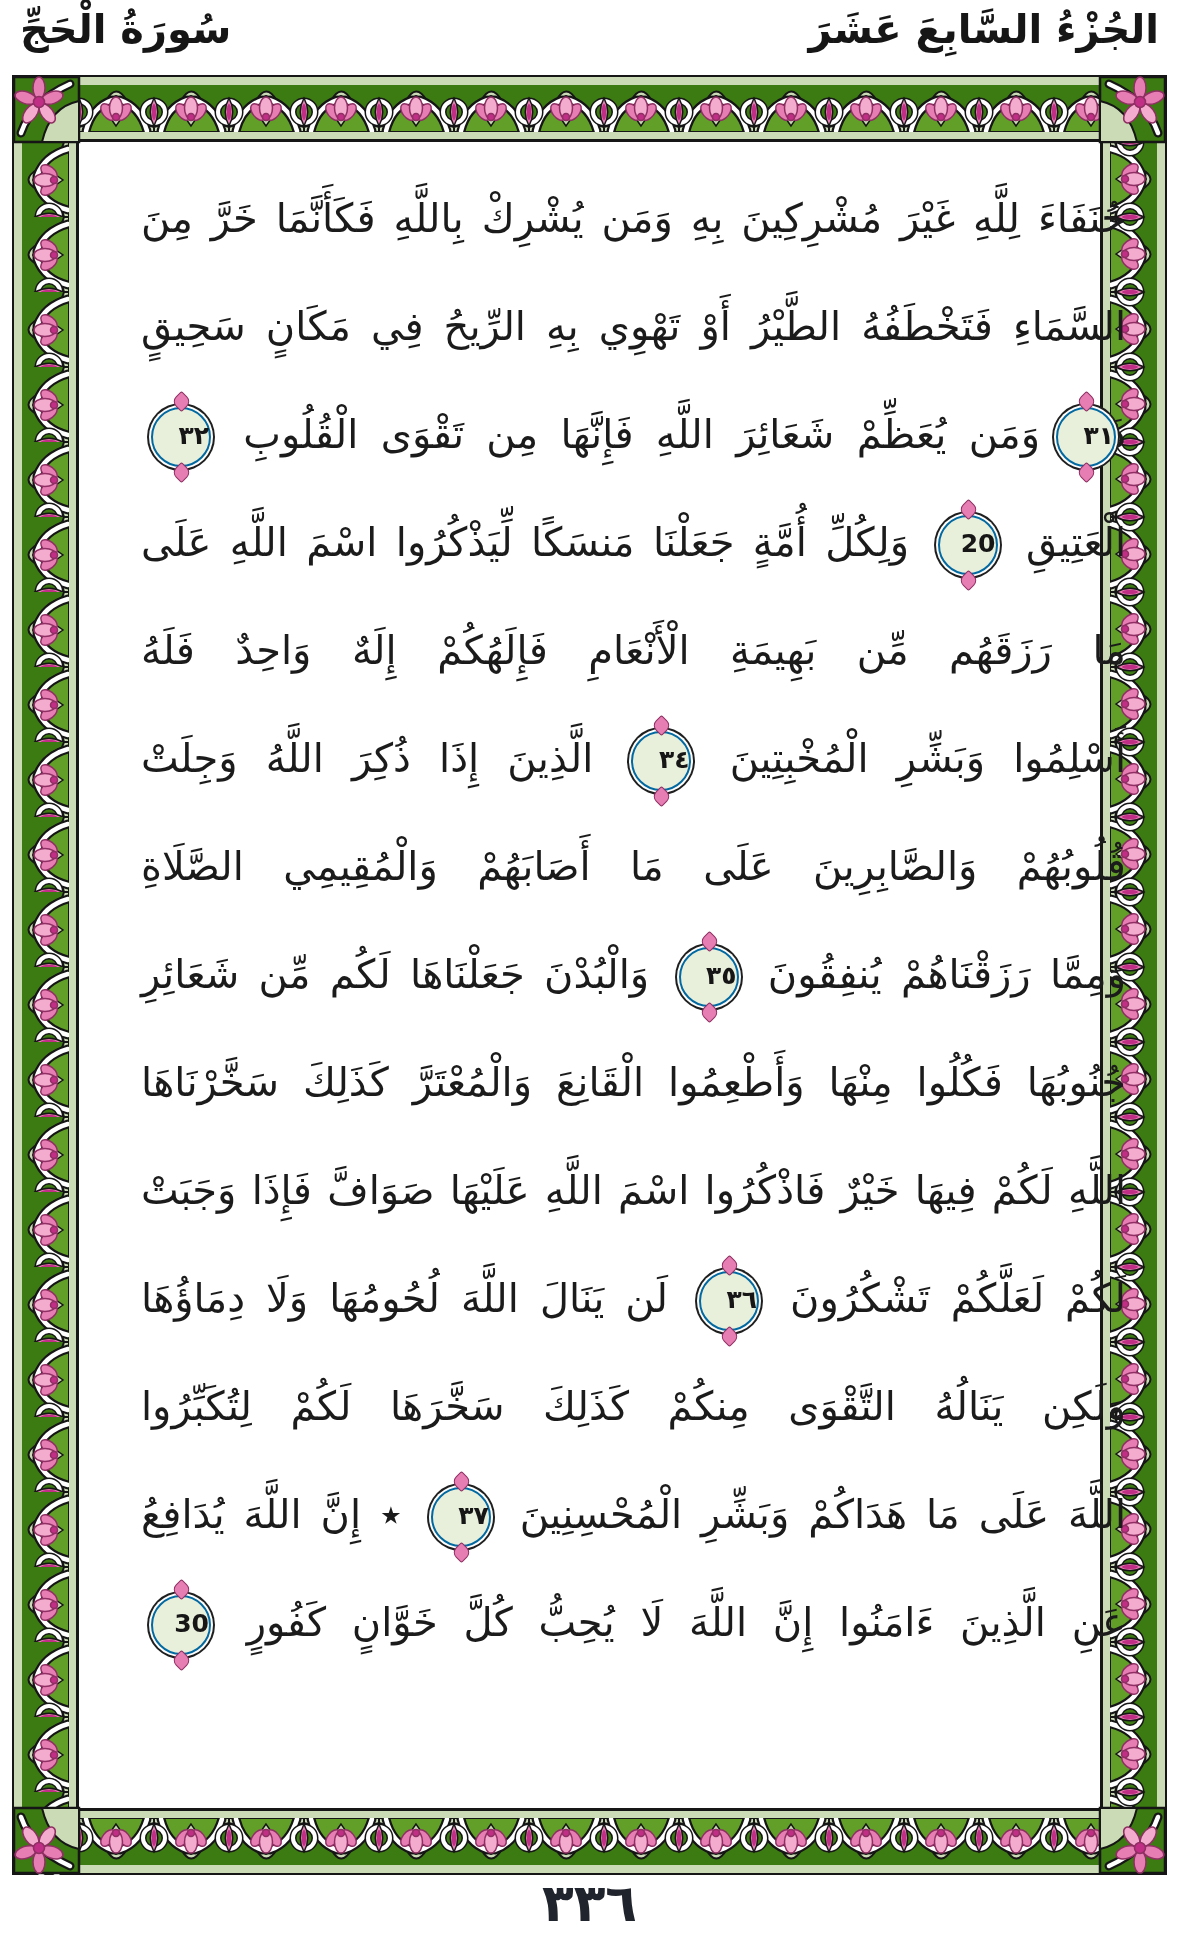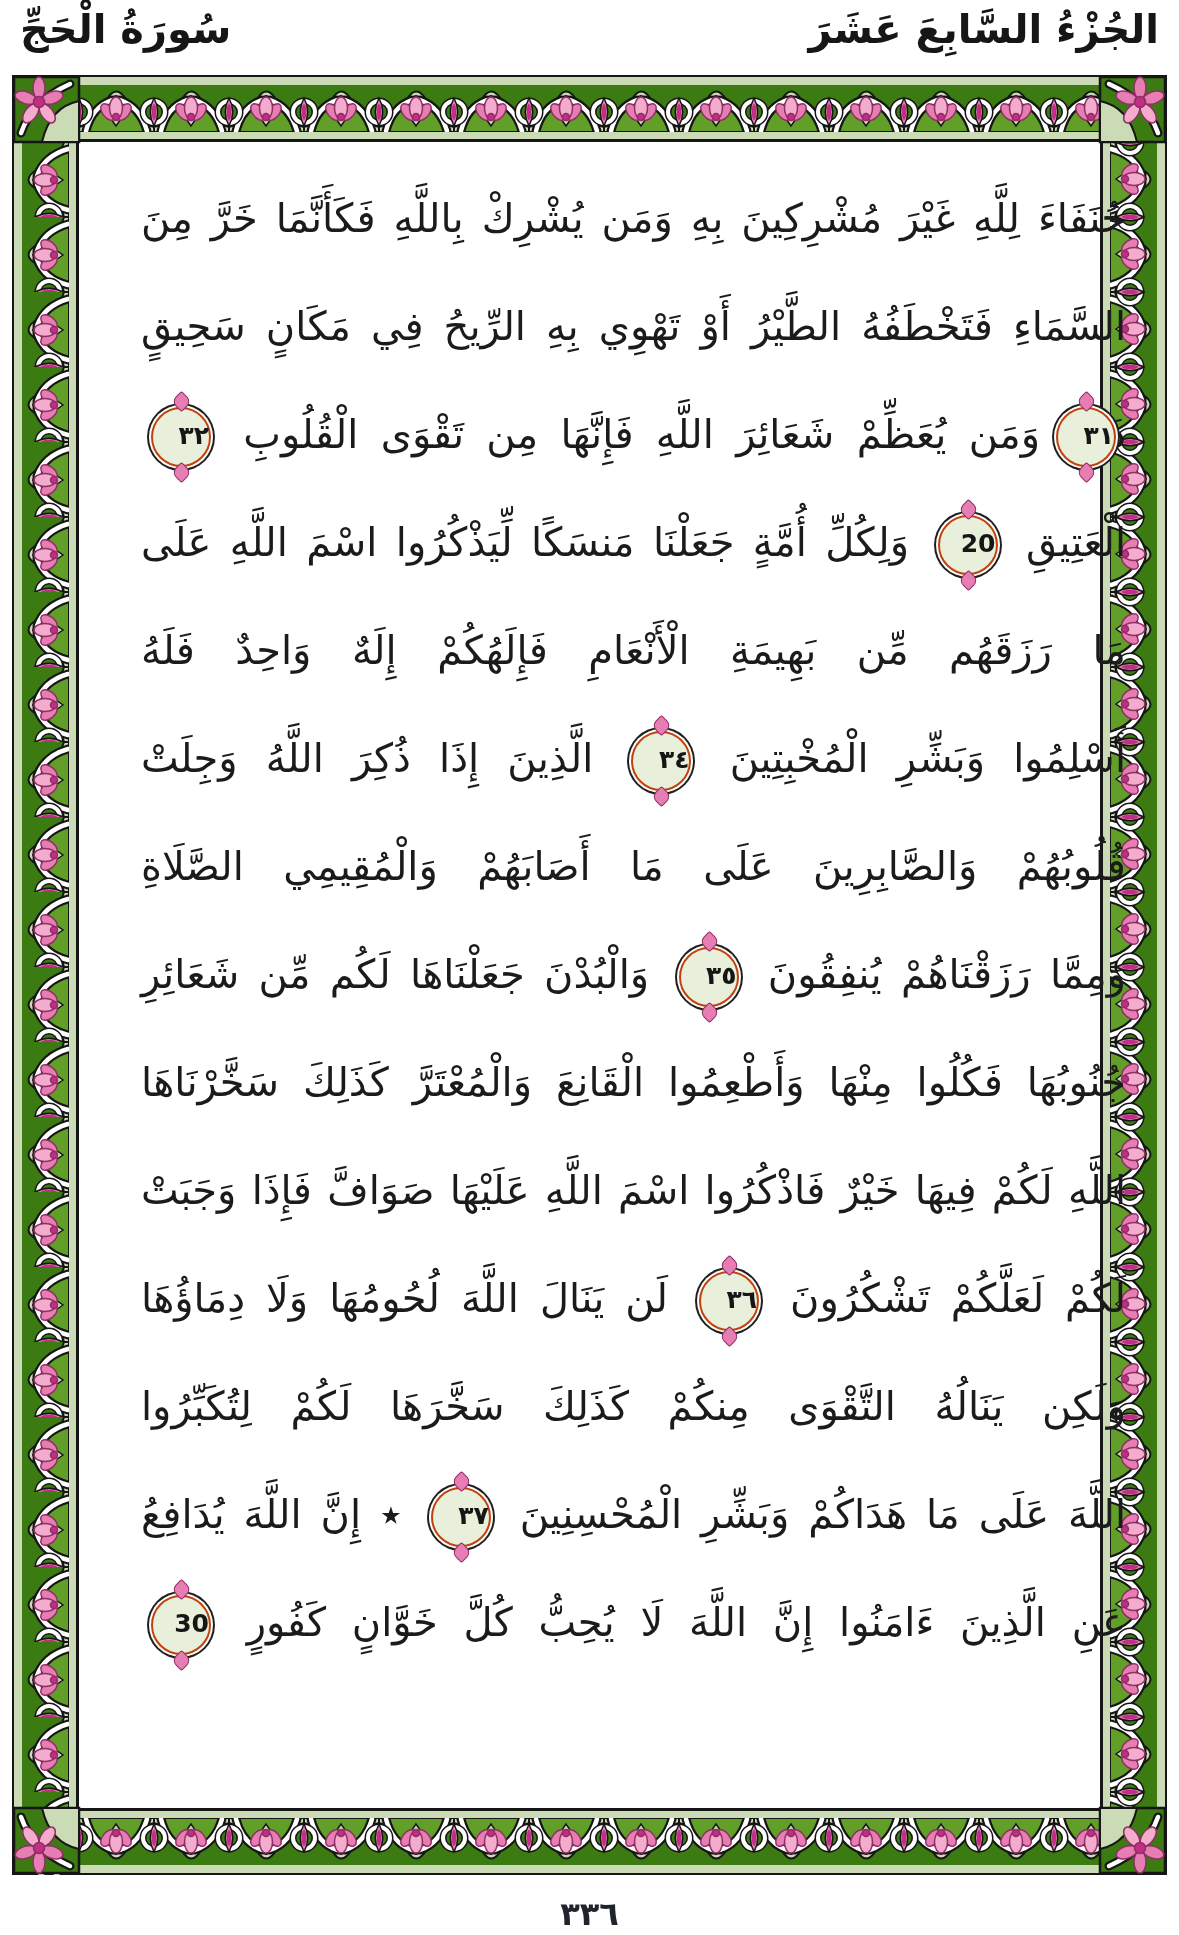--- a/index.html
+++ b/index.html
@@ -18,35 +18,35 @@
     box-sizing:border-box;padding:22px 18px 0 18px;margin-left:44px;
   }
   .line{
     height:108px;line-height:108px;direction:rtl;
     text-align:justify;text-align-last:justify;text-justify:inter-word;
     font-size:40px;color:#1b1b1b;white-space:normal;overflow:visible;
   }
   .vtext{letter-spacing:0px;}
   .ayah{
     display:inline-block;width:56px;height:56px;line-height:54px;text-align:center;
-    vertical-align:middle;background:#e8efdb;border:2px solid #c2410c;border-radius:50%;
+    vertical-align:middle;background:#e8efdb;border:2px solid #0369a1;border-radius:50%;
     box-shadow:0 0 0 2px #ffffff,0 0 0 4px #1f1f1f;
     position:relative;font-size:25px;font-weight:bold;color:#161616;margin:0 10px;
   }
   .petal{
     position:absolute;left:50%;width:13px;height:13px;margin-left:-7px;
     background:#e67db3;border:1.5px solid #8f2f63;border-radius:2px 7px 2px 7px;
     transform:rotate(45deg);
   }
   .petal.top{top:-15px;}
   .petal.bottom{bottom:-15px;}
   .ayah-num{position:relative;z-index:2;}
   .page-number{
     position:absolute;bottom:2px;left:0;width:100%;text-align:center;
-    font-size:32px;font-weight:bold;color:#20242c;
+    font-size:52px;font-weight:bold;color:#20242c;
   }
 </style>
 </head>
 <body>
 
 <div class="page">
 
   <div class="hdr hdr-surah">سُورَةُ الْحَجِّ</div>
   <div class="hdr hdr-juz">الجُزْءُ السَّابِعَ عَشَرَ</div>
 

